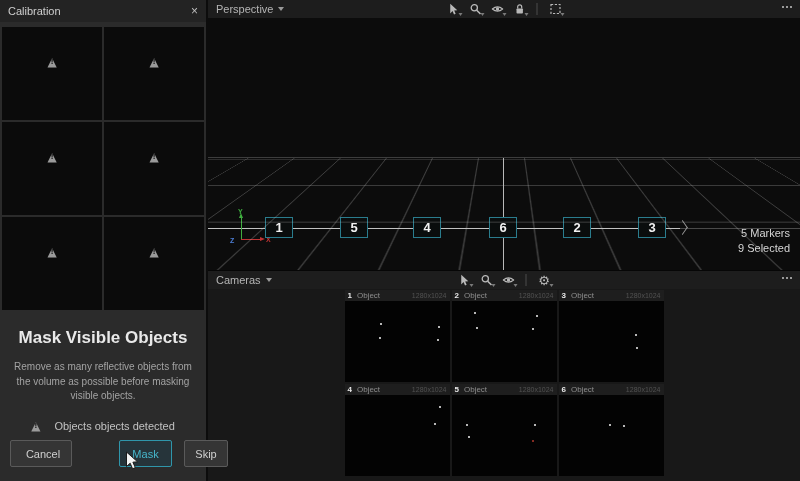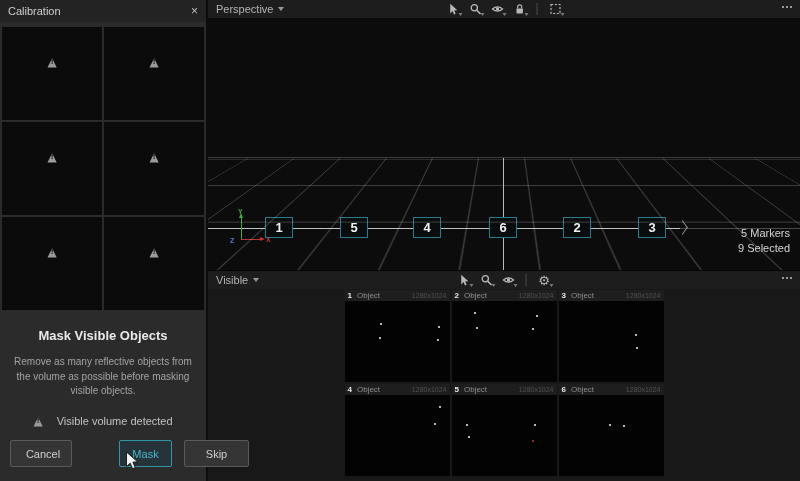--- a/index.html
+++ b/index.html
@@ -15,32 +15,32 @@
   .cal-close{color:#bdbdbd;font-size:12px;cursor:pointer;line-height:1;}
   .cal-grid{margin:5px 2px 0 2px;display:grid;grid-template-columns:1fr 1fr;
             grid-auto-rows:93px;gap:2px;}
   .cal-cell{background:#0b0b0b;position:relative;}
   .warn-tri{position:relative;display:inline-block;color:#9b9b9b;font-size:12px;line-height:1;
             font-family:"DejaVu Sans",sans-serif;}
   .warn-tri::after{content:"!";position:absolute;left:0;right:0;top:3px;text-align:center;
                    font-size:7px;font-weight:bold;color:#161616;}
   .cal-cell .warn-tri{position:absolute;left:50%;top:38%;transform:translate(-50%,-50%);}
   .cal-body{text-align:center;padding:18px 14px 0 14px;}
-  .cal-heading{font-size:13px;font-weight:bold;color:#e9e9e9;margin:0 0 12px 0;}
+  .cal-heading{font-size:17px;font-weight:bold;color:#e9e9e9;margin:0 0 12px 0;}
   .cal-desc{font-size:10px;line-height:1.45;color:#a3a3a3;margin:0 0 16px 0;}
   .cal-status{display:flex;align-items:center;justify-content:center;gap:14px;
               font-size:11px;color:#c2c2c2;}
   .cal-buttons{position:absolute;left:10px;top:440px;display:flex;align-items:center;}
   .cal-btn{height:27px;box-sizing:border-box;background:#353535;border:1px solid #5a5a5a;
            border-radius:2px;color:#cfcfcf;font-size:11px;display:flex;align-items:center;
            justify-content:center;cursor:pointer;}
   .cal-btn.accent{background:#26343a;border:1px solid #2f96ab;color:#46b6cb;}
   .btn-cancel{width:62px;margin-right:7px;padding-left:10px;}
   .btn-mask{width:53px;margin-right:12px;margin-left:40px;}
-  .btn-skip{width:65px;}
+  .btn-skip{width:44px;}
 
   
   .right{flex:1;display:flex;flex-direction:column;background:#0c0c0c;}
   .panel-header{height:18px;background:#1d1d1d;display:flex;align-items:center;
                 padding:0 8px;font-size:11px;color:#b5b5b5;position:relative;flex:none;}
   .panel-title{display:flex;align-items:center;gap:5px;cursor:pointer;justify-content:flex-end;}
   .title-caret{width:0;height:0;border-left:3px solid transparent;border-right:3px solid transparent;
                border-top:4px solid #9a9a9a;}
   .toolbar{position:absolute;left:50%;transform:translateX(-50%);display:flex;
            align-items:center;gap:9px;height:18px;}
@@ -132,21 +132,21 @@
         <div class="cal-cell">
           <span class="warn-tri">▲</span>
         </div>
       </div>
 
     <div class="cal-body">
       <h2 class="cal-heading">Mask Visible Objects</h2>
       <p class="cal-desc">Remove as many reflective objects from the volume as possible before masking visible objects.</p>
       <div class="cal-status">
         <span class="warn-tri">▲</span>
-        <span>Visible volume detected</span>
+        <span>Objects objects detected</span>
       </div>
     </div>
 
     <div class="cal-buttons" id="calButtons">
         <button class="cal-btn btn-cancel">Cancel</button>
         <button class="cal-btn btn-mask accent">Mask</button>
         <button class="cal-btn btn-skip">Skip</button>
       </div>
   </aside>
 
@@ -225,21 +225,21 @@
         <div class="vp-status">
           <div>5 Markers</div>
           <div>9 Selected</div>
         </div>
       </div>
     </section>
 
     <section class="cameras">
       <div class="panel-header">
         <div class="panel-title">
-          <span>Visible</span>
+          <span>Cameras</span>
           <span class="title-caret"></span>
         </div>
         <div class="toolbar" id="camToolbar">
             <span class="tool">
               <svg width="11" height="12" viewBox="0 0 12 13">
                 <path d="M3 0.8 L3 11.3 L5.5 8.8 L7.1 12.4 L8.9 11.6 L7.3 8.1 L10.7 7.9 Z" fill="#b8b8b8"></path>
               </svg>
             </span>
             <span class="tool">
               <svg width="12" height="12" viewBox="0 0 12 12">

